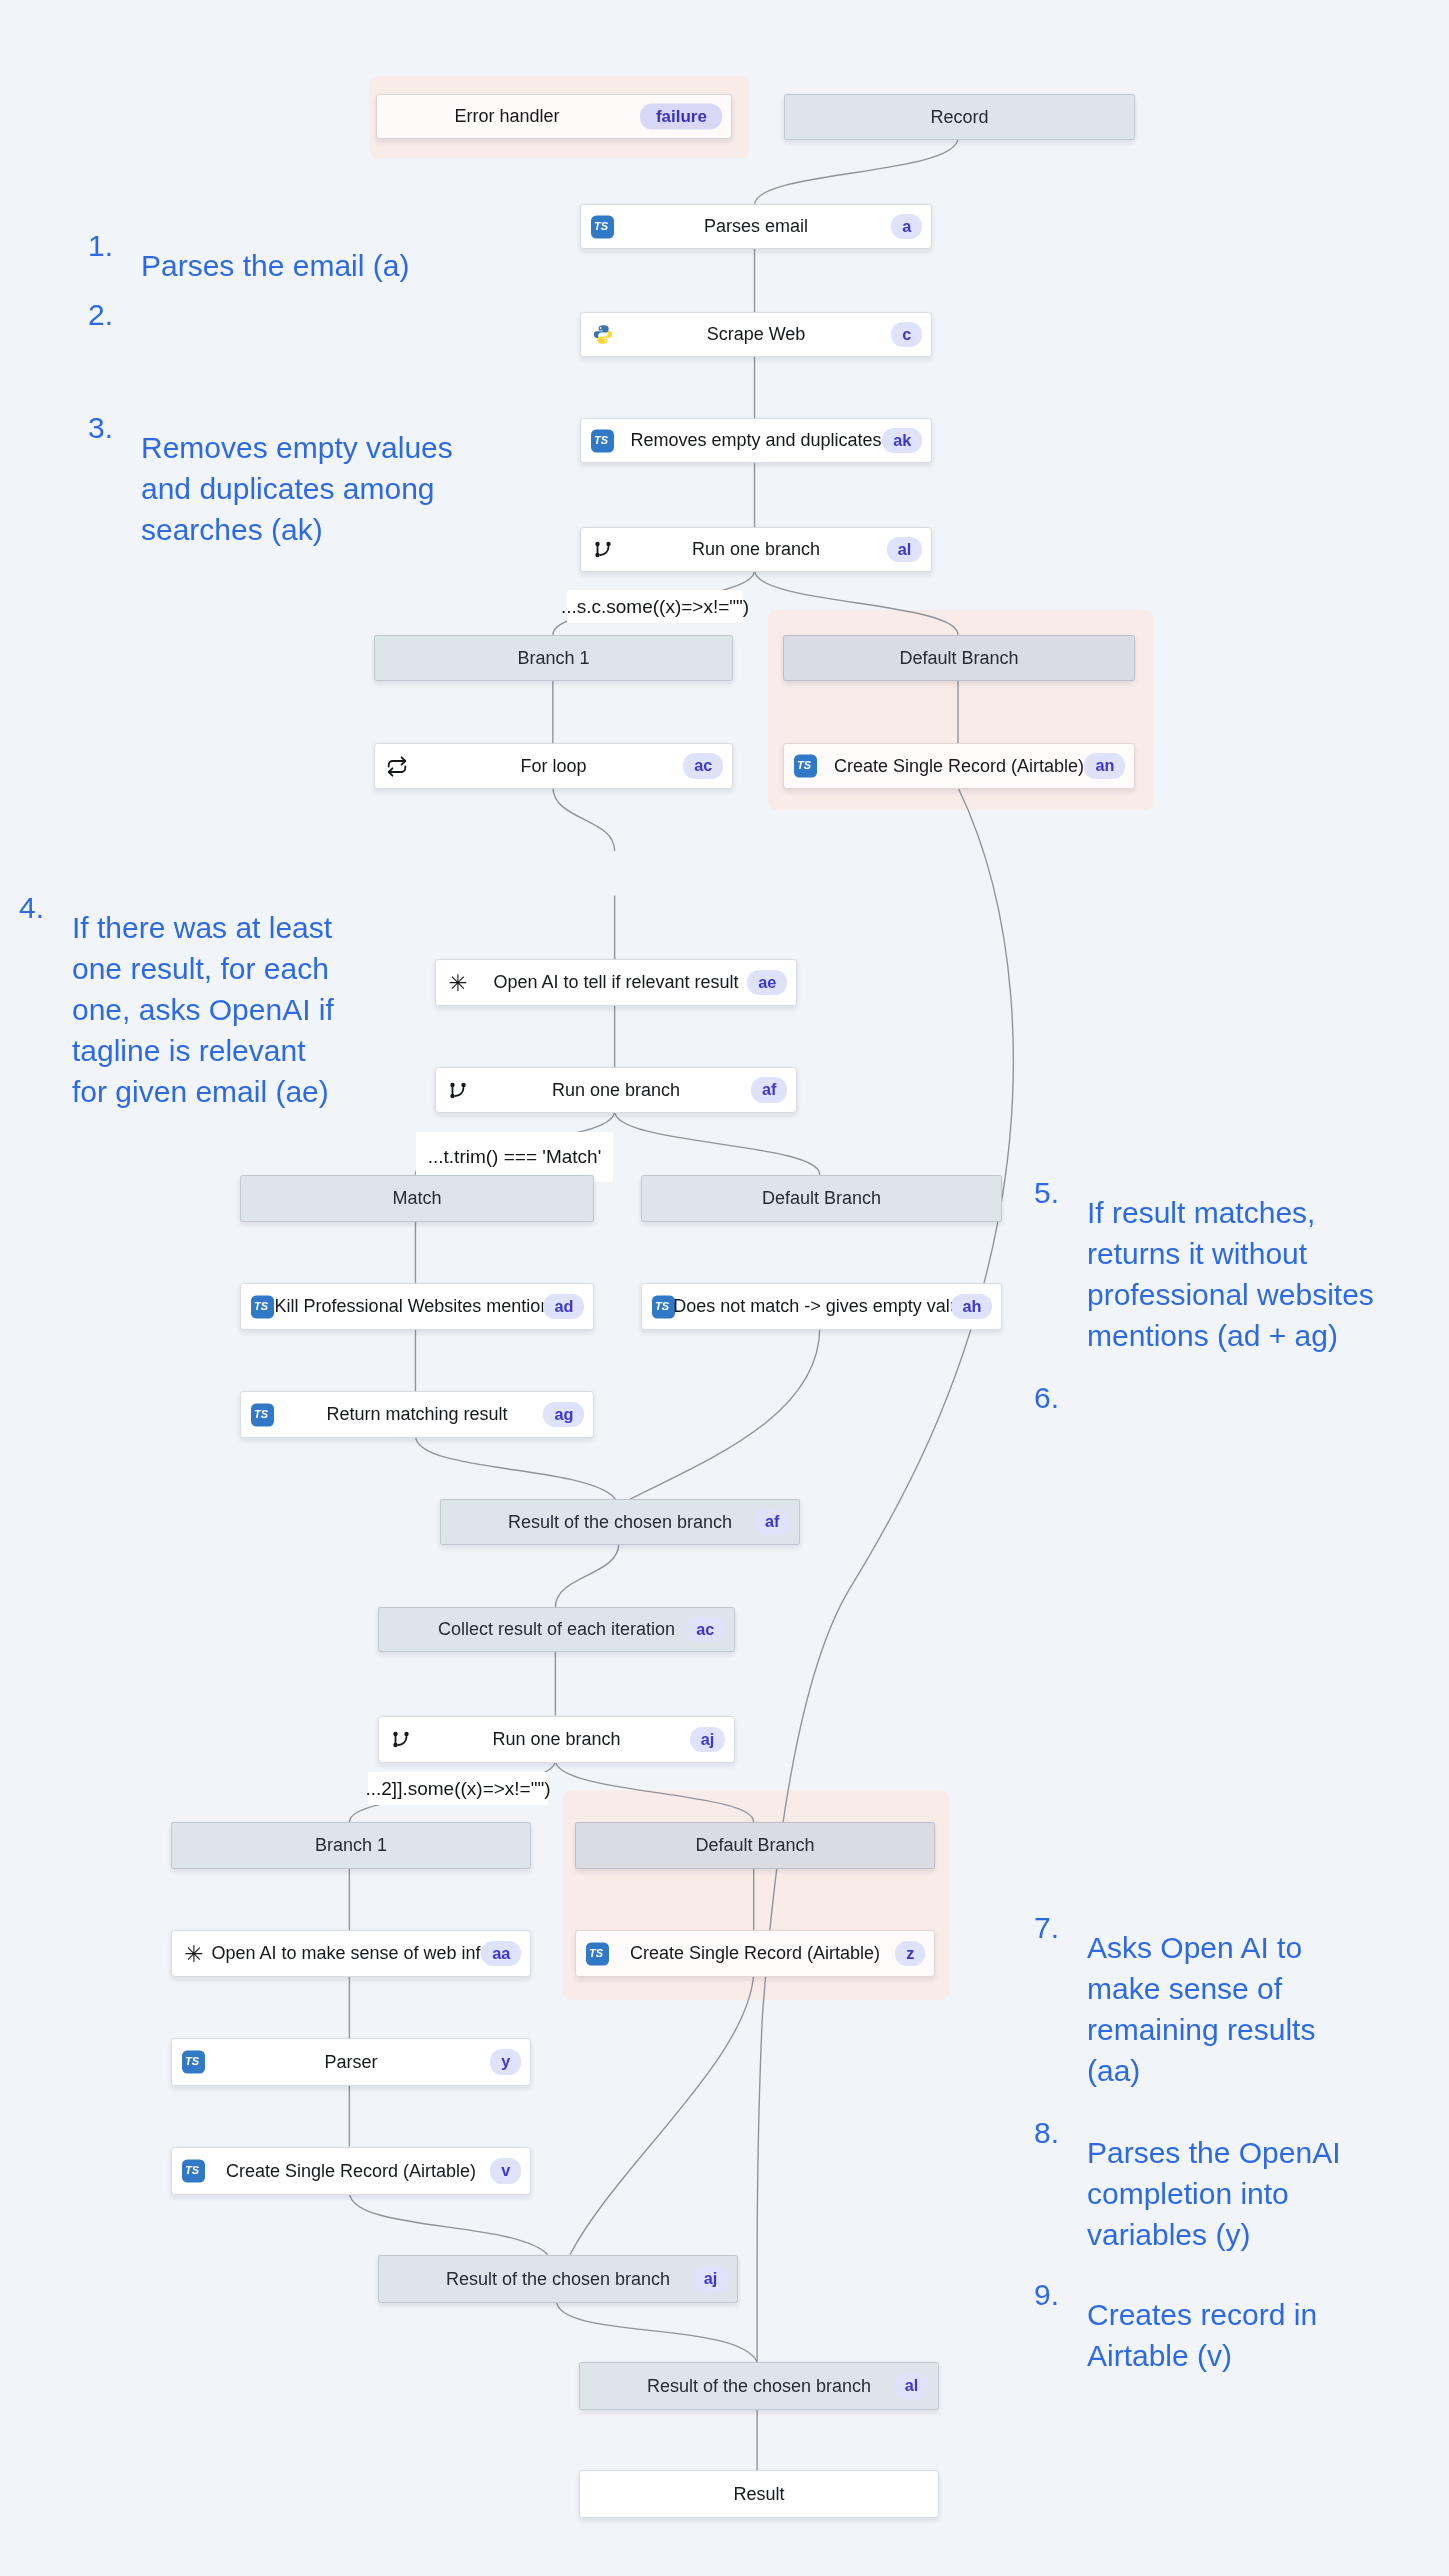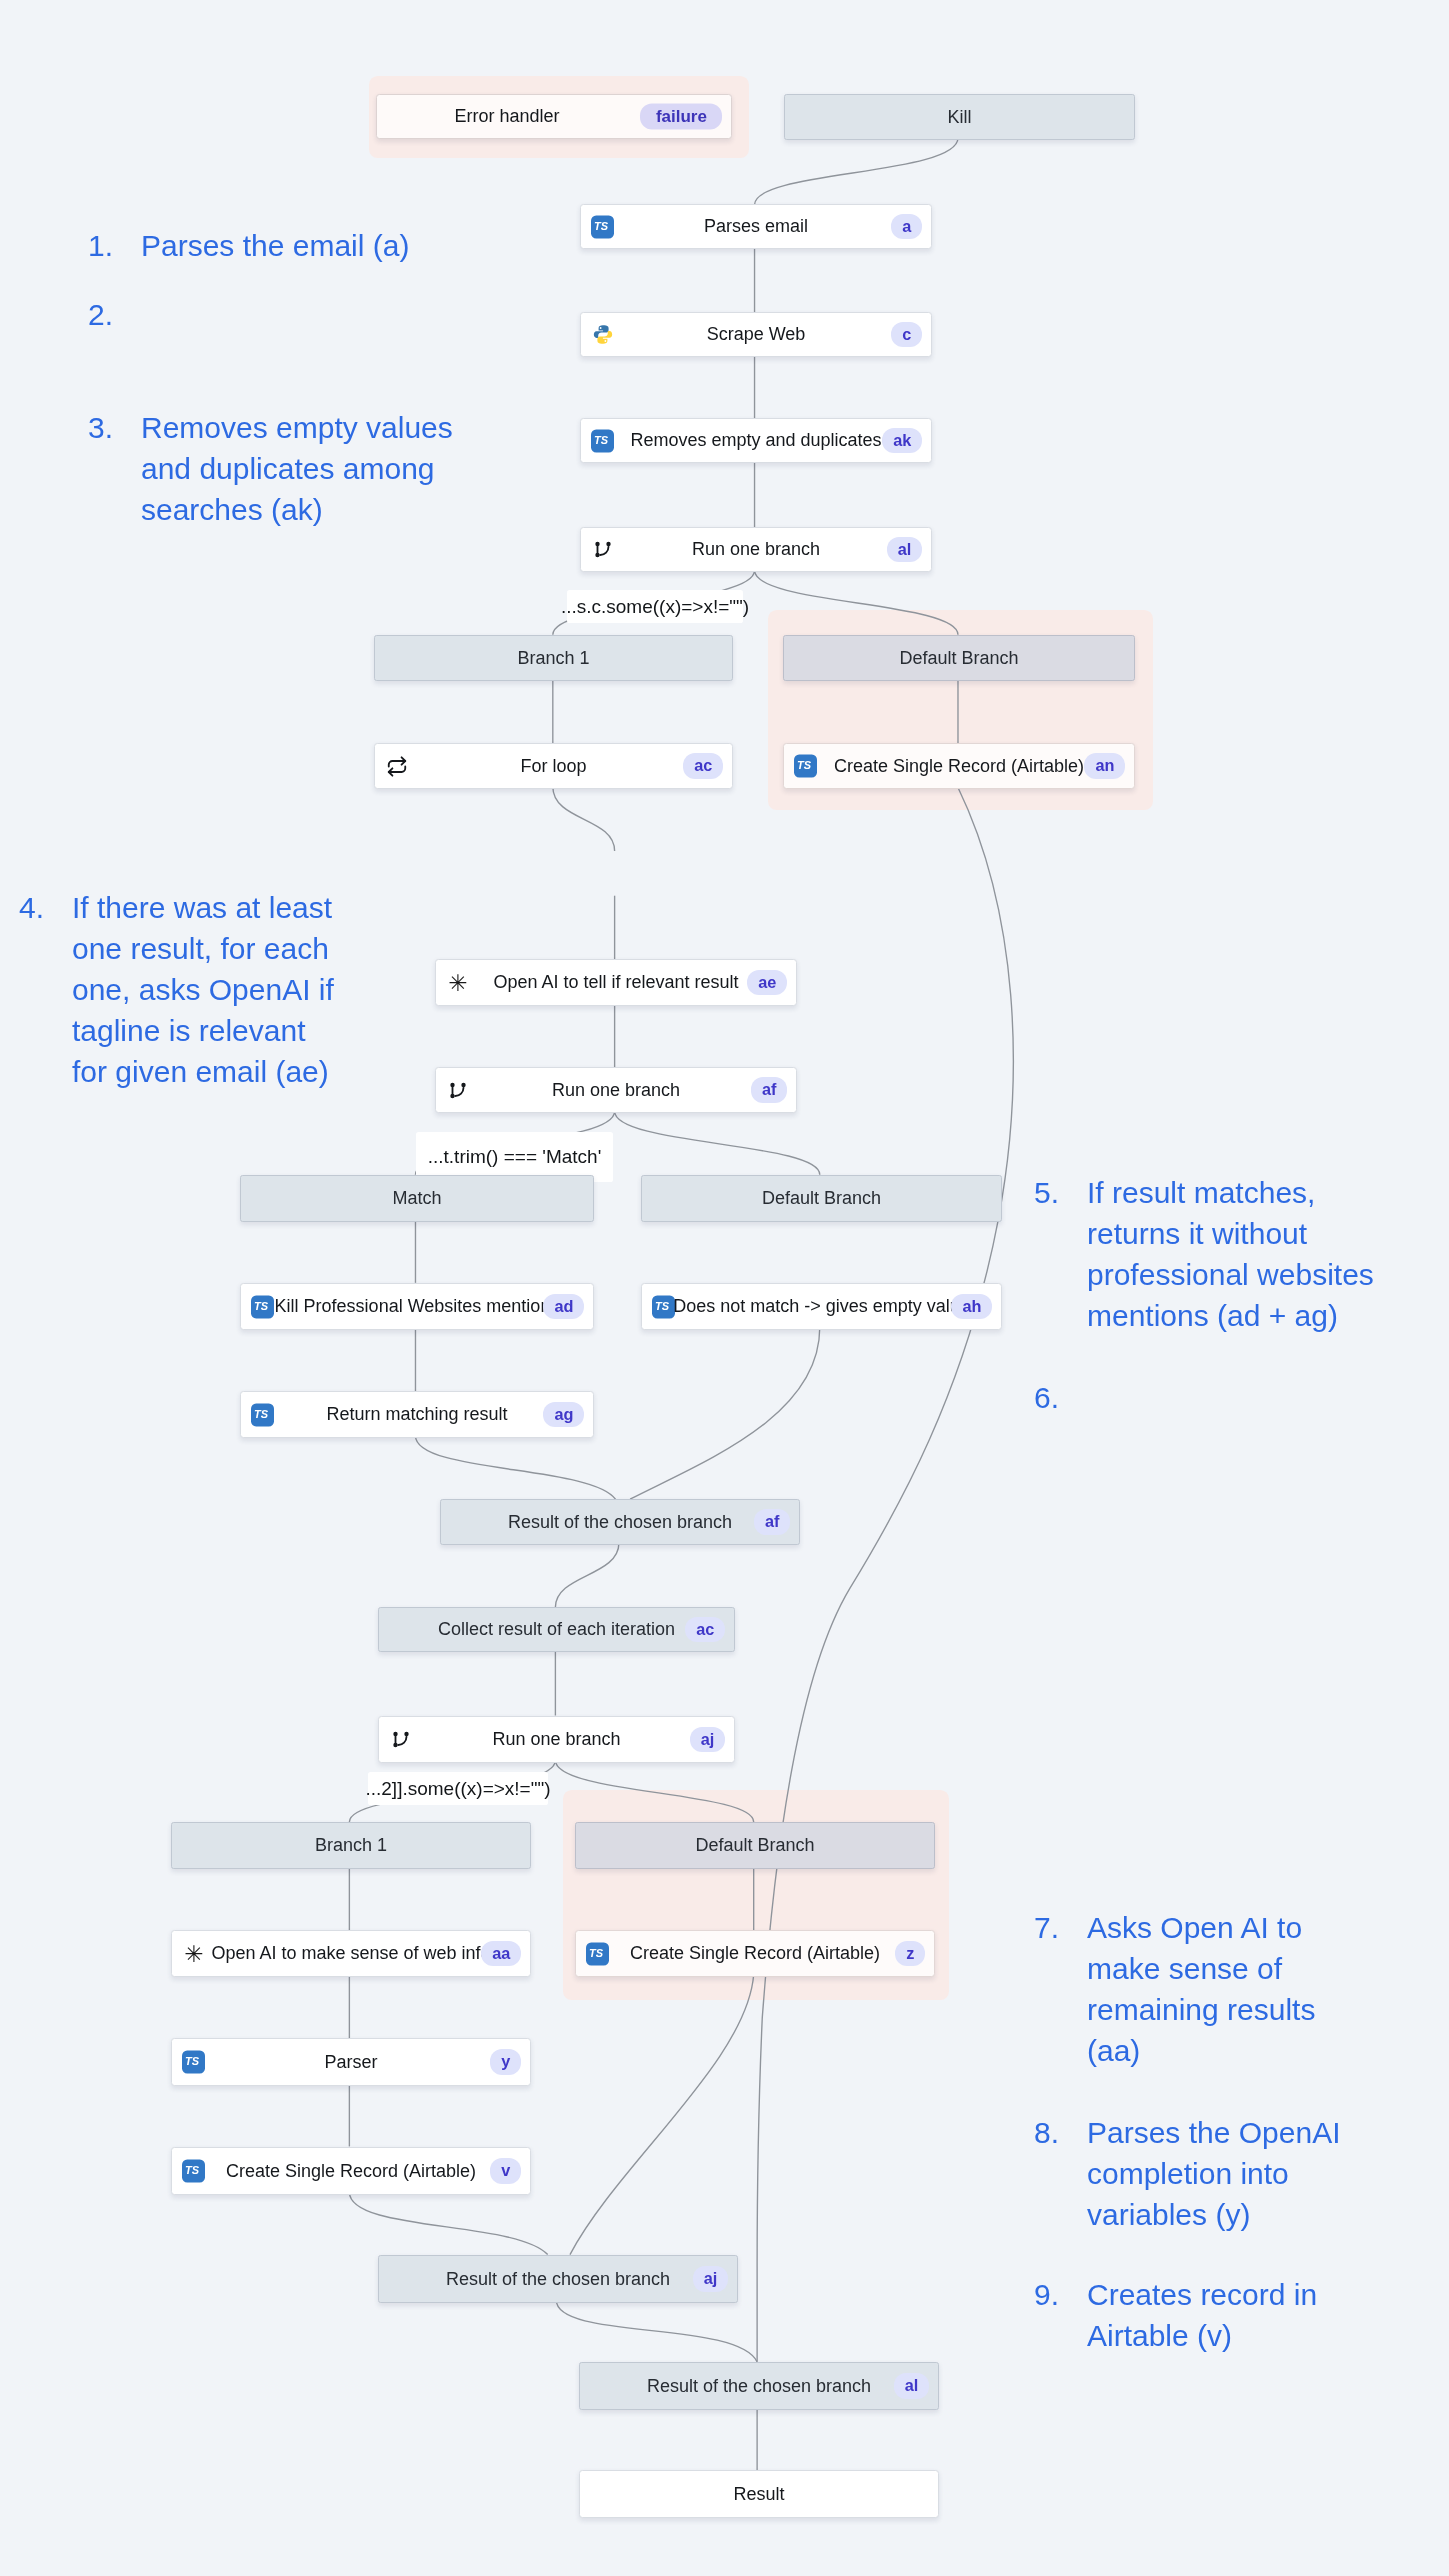--- a/index.html
+++ b/index.html
@@ -27,21 +27,21 @@
   .ts-ic span{margin:0 3.4px 2.6px 0;font-style:italic;}
   .ai-ic{font-size:23px; line-height:23px; color:#1a1a1a;}
 
   .badge{position:absolute; right:8.6px; top:50%; transform:translateY(-50%); background:#dee2fb; color:#3f37c8; font-weight:bold; font-size:16.3px; padding:3.4px 11px; border-radius:12px;}
   .badge--fail{padding:3.4px 15.5px; font-size:17px; background:#d9d7f6; color:#3d34b8;}
 
   .cond{position:absolute; background:#ffffff; border-radius:2.6px; display:flex; align-items:center; justify-content:center; font-size:19px; color:#131619;}
 
   .anno{position:absolute; display:flex; color:#2d6ae2; font-size:30px; line-height:41px;}
   .anno .num{width:53px; flex:none;}
-  .anno .txt{white-space:pre-line;}
+  .anno .txt{white-space:pre-line;margin-top:20px;}
 </style>
 </head>
 <body>
 
 <div class="canvas">
 
   <div class="pink-panel" style="left:369px; top:76px; width:380px; height:82px;"></div>
   <div class="pink-panel" style="left:768px; top:610px; width:385px; height:200px;"></div>
   <div class="pink-panel" style="left:563px; top:1790px; width:386px; height:210px;"></div>
 
@@ -76,21 +76,21 @@
     <path d="M648 2679 C648 2726 858 2702 882 2751"></path>
     <path d="M1116 917 C1185 1060 1195 1250 1163 1420 C1125 1620 1045 1760 990 1850 C930 1950 903 2150 888 2350 C884 2440 882 2540 882 2640 V2751"></path>
     <path d="M882 2804 V2877"></path>
   </svg>
 
   <div class="box errbox" style="left:376px; top:94px; width:354px; height:43px;">
     <div class="lbl" style="right:94px;">Error handler</div>
     <div class="badge badge--fail">failure</div>
   </div>
   <div class="box header" style="left:784px; top:94px; width:349px; height:44px;">
-    <div class="lbl">Kill</div>
+    <div class="lbl">Record</div>
   </div>
 
   <div class="box node" style="left:580px; top:204px; width:350px; height:43px;">
     <div class="icon ts-ic">
         <span>TS</span>
       </div>
     <div class="lbl">Parses email</div>
     <div class="badge">a</div>
   </div>
   <div class="box node" style="left:580px; top:312px; width:350px; height:43px;">

